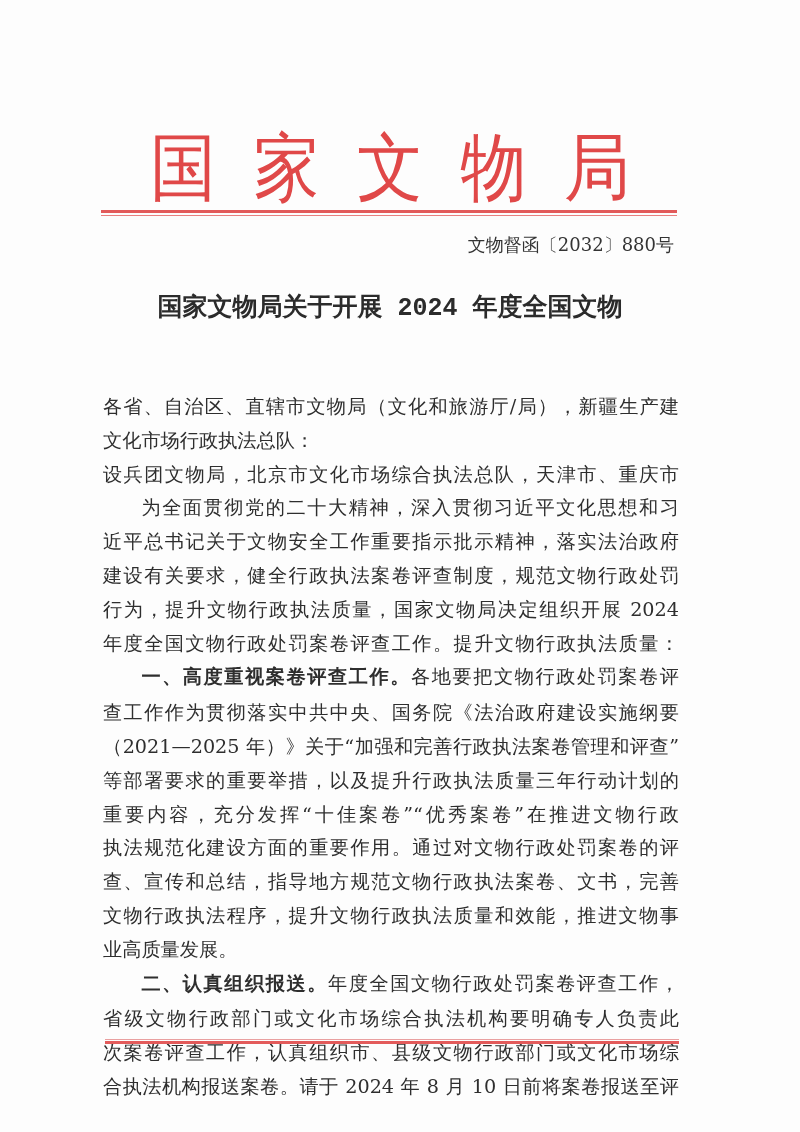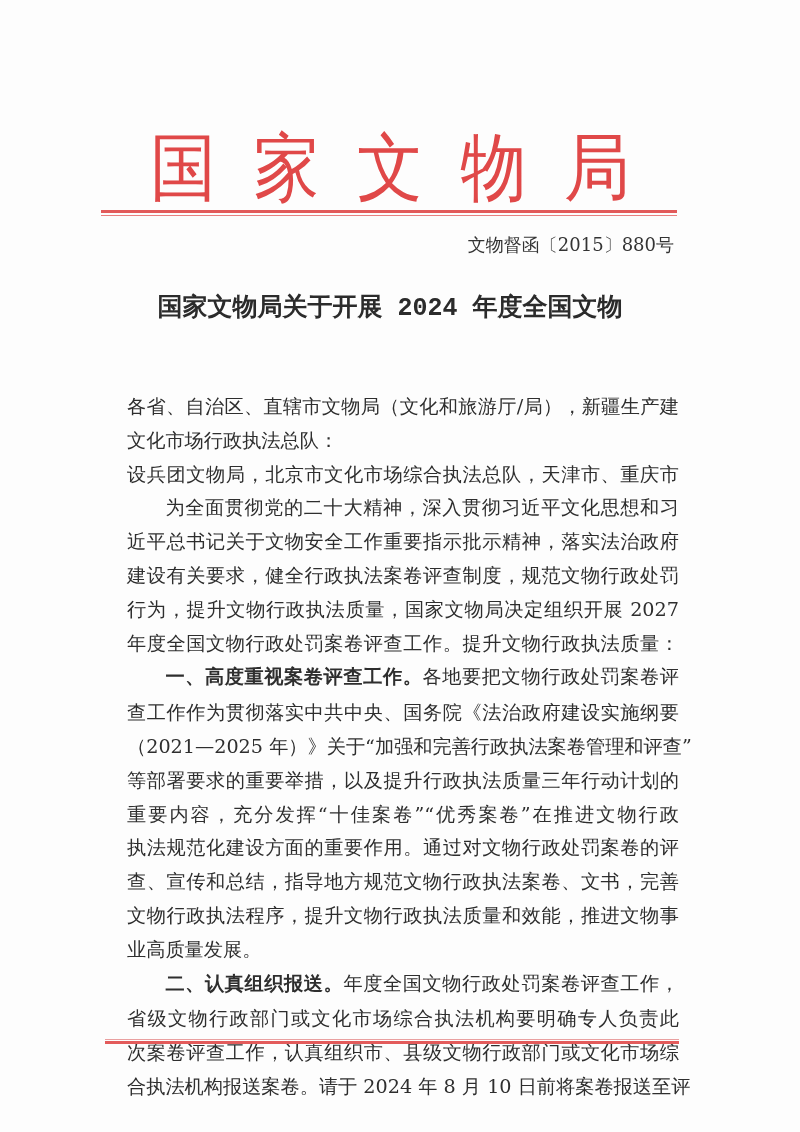--- a/index.html
+++ b/index.html
@@ -36,21 +36,21 @@
     position: absolute; left: 100px; top: 292px; width: 580px;
     text-align: center;
     font-family: Liberation Mono, monospace;
     font-weight: bold; font-size: 25px; line-height: 33px; color: #2b2b2b;
   }
   .title div { white-space: nowrap; }
   .body {
     position: absolute; left: 103px; top: 390px; width: 576px;
     font-size: 19.2px; line-height: 33.8px; color: #2e2e2e;
   }
-  .line { display: block; white-space: nowrap; text-align: justify; text-align-last: justify; margin-left: 24px; }
+  .line { display: block; white-space: nowrap; text-align: justify; text-align-last: justify; }
   .line.last { text-align-last: left; }
   .bold { font-weight: bold; font-family: Liberation Mono, monospace; }
   .rule-bottom {
     position: absolute; left: 105px; top: 1039px; width: 574px; height: 5px;
   }
   .rule-bottom .thin  { position: absolute; left: 0; top: 0; width: 100%; height: 1px; background: #e9a0a0; }
   .rule-bottom .thick { position: absolute; left: 0; top: 2px; width: 100%; height: 3px; background: #e35b5b; }
 </style>
 </head>
 <body>
@@ -61,38 +61,38 @@
   <span>文</span>
   <span>物</span>
   <span>局</span>
 </div>
 
 <div class="rule-top">
   <div class="thick"></div>
   <div class="thin"></div>
 </div>
 
-<div class="doc-number">文物督函〔2015〕880号</div>
+<div class="doc-number">文物督函〔2032〕880号</div>
 
 <div class="title">
   <div>国家文物局关于开展 2024 年度全国文物</div>
 </div>
 
 <div class="body">
   <div>
     <span class="line">各省、自治区、直辖市文物局（文化和旅游厅/局），新疆生产建</span>
     <span class="line last">文化市场行政执法总队：</span>
     <span class="line">设兵团文物局，北京市文化市场综合执法总队，天津市、重庆市</span>
   </div>
 
   <div>
     <span class="line" style="padding-left:38.4px">为全面贯彻党的二十大精神，深入贯彻习近平文化思想和习</span>
     <span class="line">近平总书记关于文物安全工作重要指示批示精神，落实法治政府</span>
     <span class="line">建设有关要求，健全行政执法案卷评查制度，规范文物行政处罚</span>
-    <span class="line">行为，提升文物行政执法质量，国家文物局决定组织开展 2027</span>
+    <span class="line">行为，提升文物行政执法质量，国家文物局决定组织开展 2024</span>
     <span class="line">年度全国文物行政处罚案卷评查工作。提升文物行政执法质量：</span>
   </div>
 
   <div>
     <span class="line" style="padding-left:38.4px"><span class="bold">一、高度重视案卷评查工作。</span><span>各地要把文物行政处罚案卷评</span></span>
     <span class="line">查工作作为贯彻落实中共中央、国务院《法治政府建设实施纲要</span>
     <span class="line">（2021—2025 年）》关于“加强和完善行政执法案卷管理和评查”</span>
     <span class="line">等部署要求的重要举措，以及提升行政执法质量三年行动计划的</span>
     <span class="line">重要内容，充分发挥“十佳案卷”“优秀案卷”在推进文物行政</span>
     <span class="line">执法规范化建设方面的重要作用。通过对文物行政处罚案卷的评</span>

